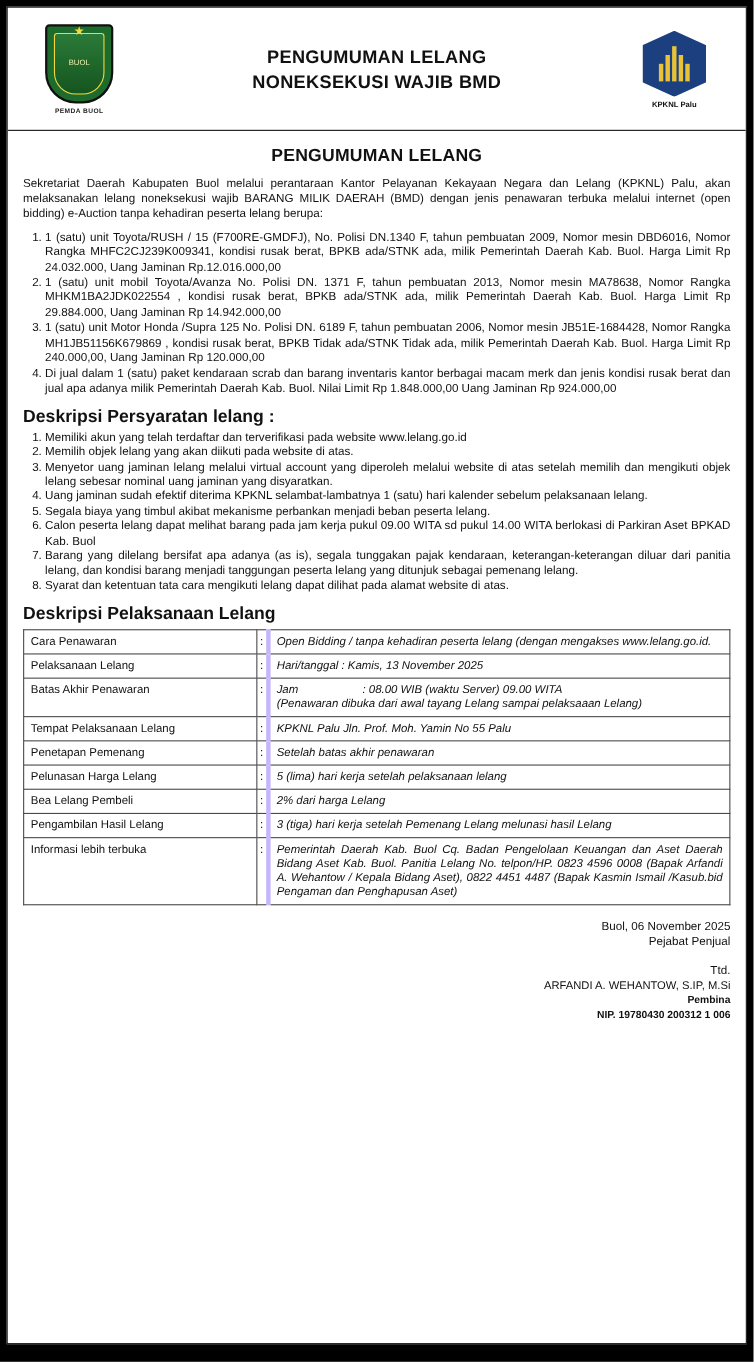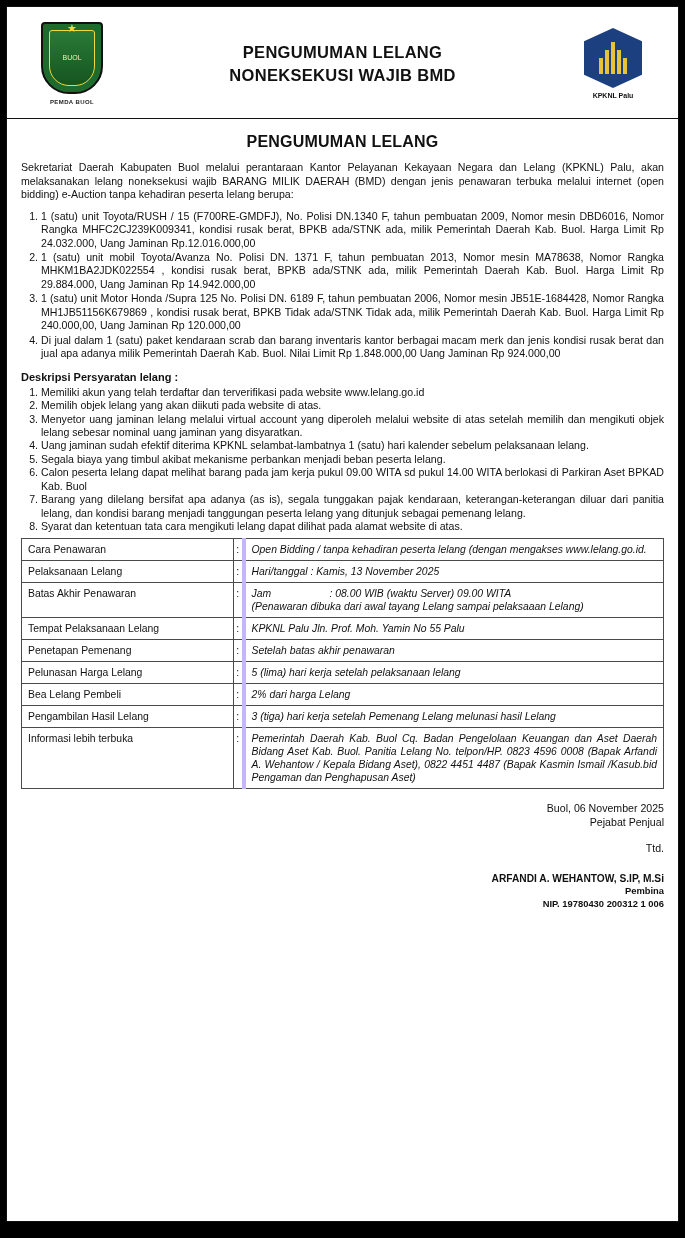--- a/index.html
+++ b/index.html
@@ -142,21 +142,21 @@
     margin:0 0 4px 0;
     padding-left:20px;
     font-size:10.6px;
     line-height:1.27;
   }
   ol.items > li {
     text-align:justify;
     margin-bottom:1px;
   }
   h2.sec {
-    font-size:11px;
+    font-size:16px;
     font-weight:bold;
     margin:10px 0 3px 0;
   }
   ol.terms {
     margin:0;
     padding-left:20px;
     font-size:10.6px;
     line-height:1.27;
   }
   ol.terms > li {
@@ -183,23 +183,22 @@
   .jam-row { display:flex; }
   .jam-row .jl { width:78px; }
   
   .footer {
     text-align:right;
     font-size:10.6px;
     line-height:1.35;
     margin-top:12px;
   }
   .footer .sig {
-    font-weight:bold;
+    font-weight:normal;
     font-size:10.2px;
-    margin-top:16px;
   }
   .footer .sub {
     font-weight:bold;
     font-size:9.4px;
   }
   .footer .ttd { margin-top:12px; }
 </style>
 </head>
 <body>
 
@@ -250,20 +249,21 @@
       <li>Memiliki akun yang telah terdaftar dan terverifikasi pada website www.lelang.go.id</li>
       <li>Memilih objek lelang yang akan diikuti pada website di atas.</li>
       <li>Menyetor uang jaminan lelang melalui virtual account yang diperoleh melalui website di atas setelah memilih dan mengikuti objek lelang sebesar nominal uang jaminan yang disyaratkan.</li>
       <li>Uang jaminan sudah efektif diterima KPKNL selambat-lambatnya 1 (satu) hari kalender sebelum pelaksanaan lelang.</li>
       <li>Segala biaya yang timbul akibat mekanisme perbankan menjadi beban peserta lelang.</li>
       <li>Calon peserta lelang dapat melihat barang pada jam kerja pukul 09.00 WITA sd pukul 14.00 WITA berlokasi di Parkiran Aset BPKAD Kab. Buol</li>
       <li>Barang yang dilelang bersifat apa adanya (as is), segala tunggakan pajak kendaraan, keterangan-keterangan diluar dari panitia lelang, dan kondisi barang menjadi tanggungan peserta lelang yang ditunjuk sebagai pemenang lelang.</li>
       <li>Syarat dan ketentuan tata cara mengikuti lelang dapat dilihat pada alamat website di atas.</li>
     </ol>
 
+    <h2 class="sec">Deskripsi Pelaksanaan Lelang</h2>
 
     <table class="exec">
       <tbody>
         <tr>
           <td class="k">Cara Penawaran</td>
           <td class="s">:</td>
           <td class="v">Open Bidding / tanpa kehadiran peserta lelang (dengan mengakses www.lelang.go.id.</td>
         </tr>
         <tr>
           <td class="k">Pelaksanaan Lelang</td>

